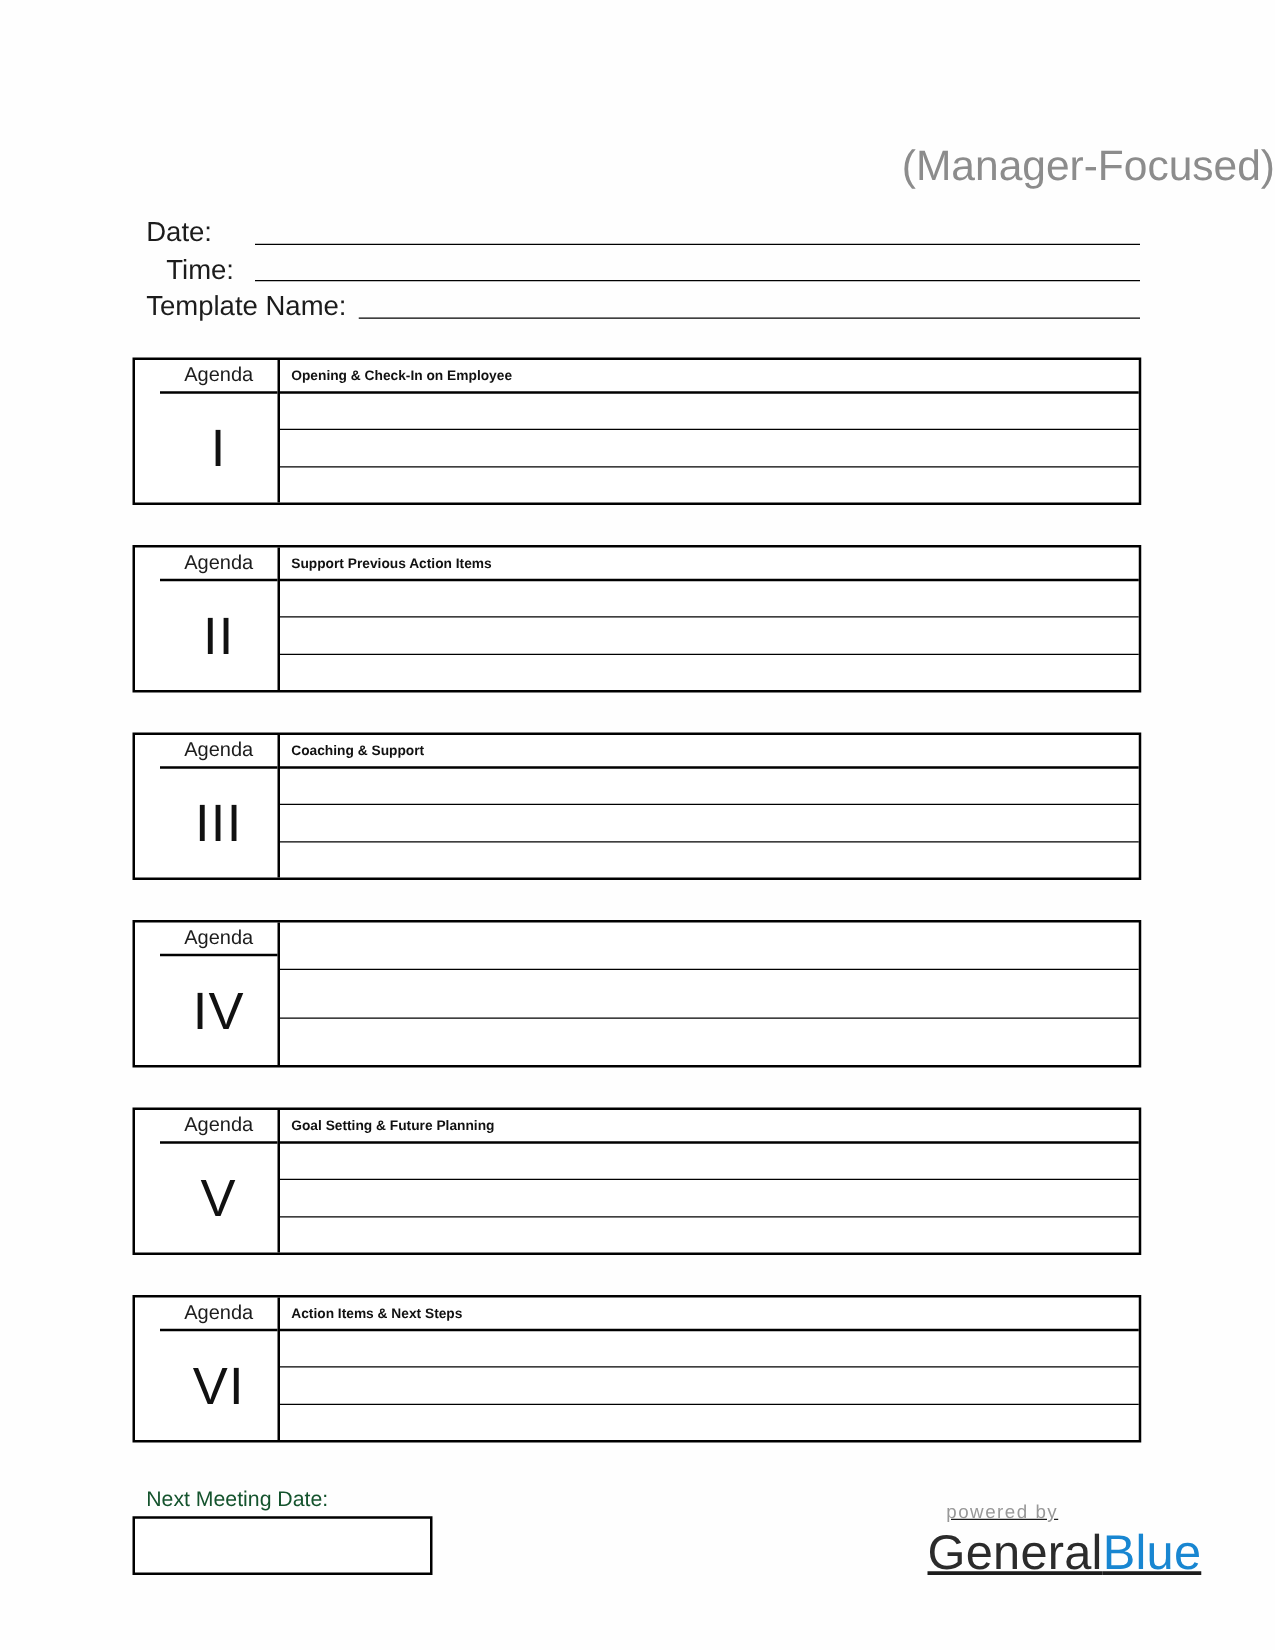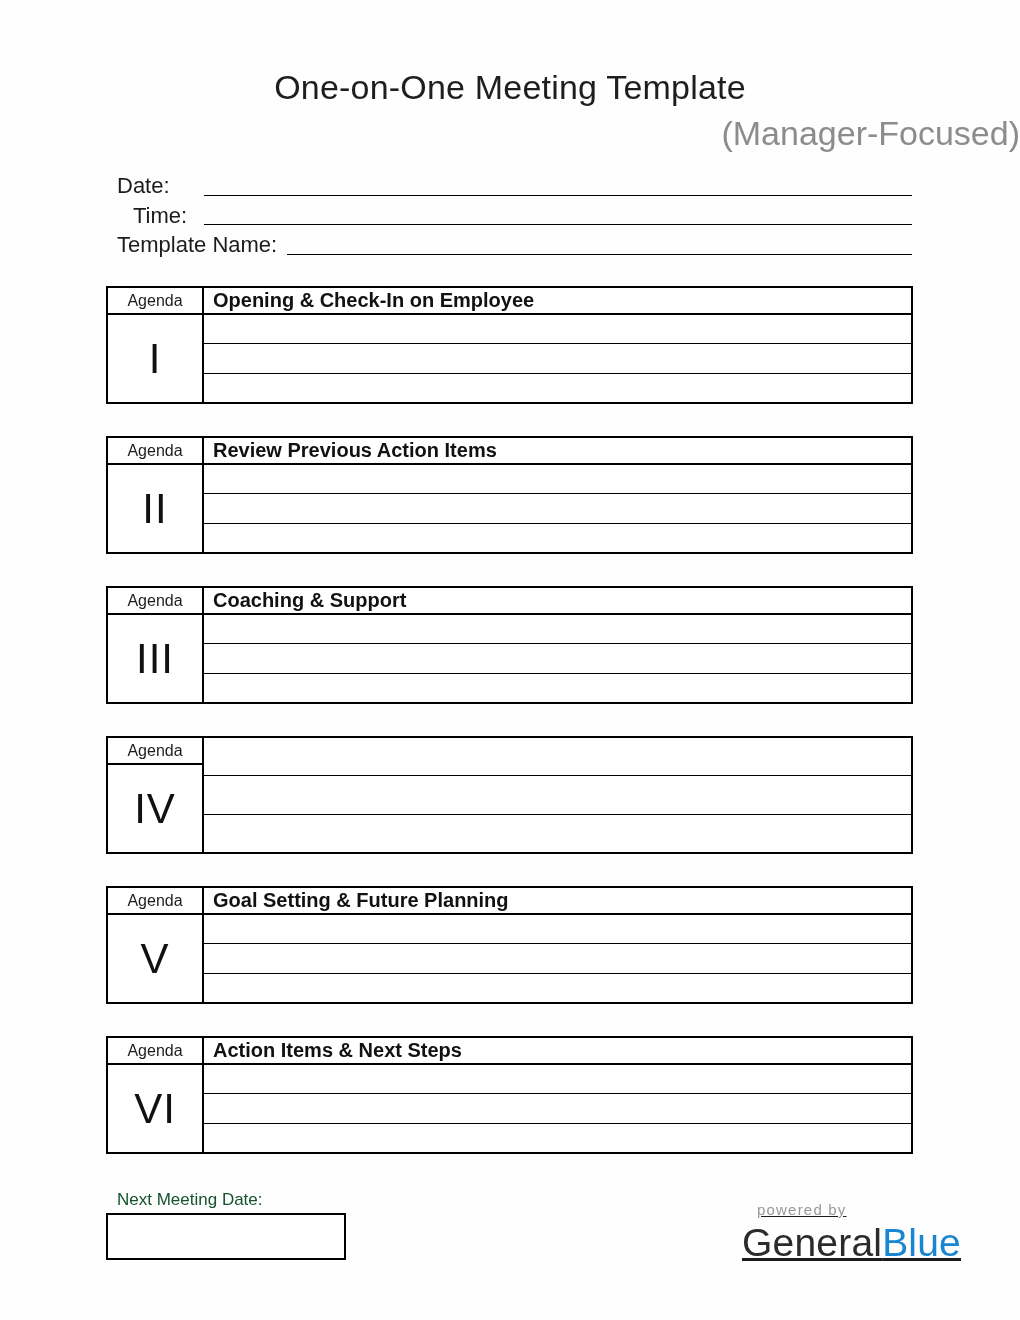--- a/index.html
+++ b/index.html
@@ -59,20 +59,21 @@
   #emp-line        { top: 254px; left: 287px; width: 625px; }
   
   .section {
     position: absolute;
     left: 106px;
     width: 807px;
     height: 118px;
     border: 2px solid #000;
     display: flex;
     background: #fff;
+    padding-left: 20px;
   }
   .sec-1 { top: 286px; }
   .sec-2 { top: 436px; }
   .sec-3 { top: 586px; }
   .sec-4 { top: 736px; }
   .sec-5 { top: 886px; }
   .sec-6 { top: 1036px; }
   .agenda-col {
     flex: 0 0 96px;
     border-right: 2px solid #000;
@@ -102,21 +103,21 @@
     flex: 1;
     display: flex;
     flex-direction: column;
   }
   .content-head {
     height: 27px;
     border-bottom: 2px solid #000;
     display: flex;
     align-items: center;
     padding-left: 9px;
-    font-size: 20px;
+    font-size: 11px;
     font-weight: bold;
     color: #111;
   }
   .note-row {
     flex: 1;
     border-bottom: 1.2px solid #000;
   }
   .note-row:last-child { border-bottom: none; }
   
   .next-label {
@@ -157,21 +158,20 @@
     white-space: nowrap;
   }
   .brand-general { color: #2b2b2b; }
   .brand-blue    { color: #1886d1; }
 </style>
 </head>
 <body>
 
 <div class="page">
 
-  <div class="doc-title">One-on-One Meeting Template</div>
   <div class="doc-subtitle" style="color: rgb(140, 140, 140);">(Manager-Focused)</div>
 
   <div class="field-label" id="date-label">Date:</div>
   <div class="field-line" id="date-line"></div>
 
   <div class="field-label" id="time-label">Time:</div>
   <div class="field-line" id="time-line"></div>
 
   <div class="field-label" id="emp-label">Template Name:</div>
   <div class="field-line" id="emp-line"></div>
@@ -188,21 +188,21 @@
       <div class="note-row"></div>
     </div>
   </div>
 
   <div class="section sec-2">
     <div class="agenda-col">
       <div class="agenda-head">Agenda</div>
       <div class="numeral-cell">II</div>
     </div>
     <div class="content-col">
-      <div class="content-head">Review Previous Action Items</div>
+      <div class="content-head">Support Previous Action Items</div>
       <div class="note-row"></div>
       <div class="note-row"></div>
       <div class="note-row"></div>
     </div>
   </div>
 
   <div class="section sec-3">
     <div class="agenda-col">
       <div class="agenda-head">Agenda</div>
       <div class="numeral-cell">III</div>

